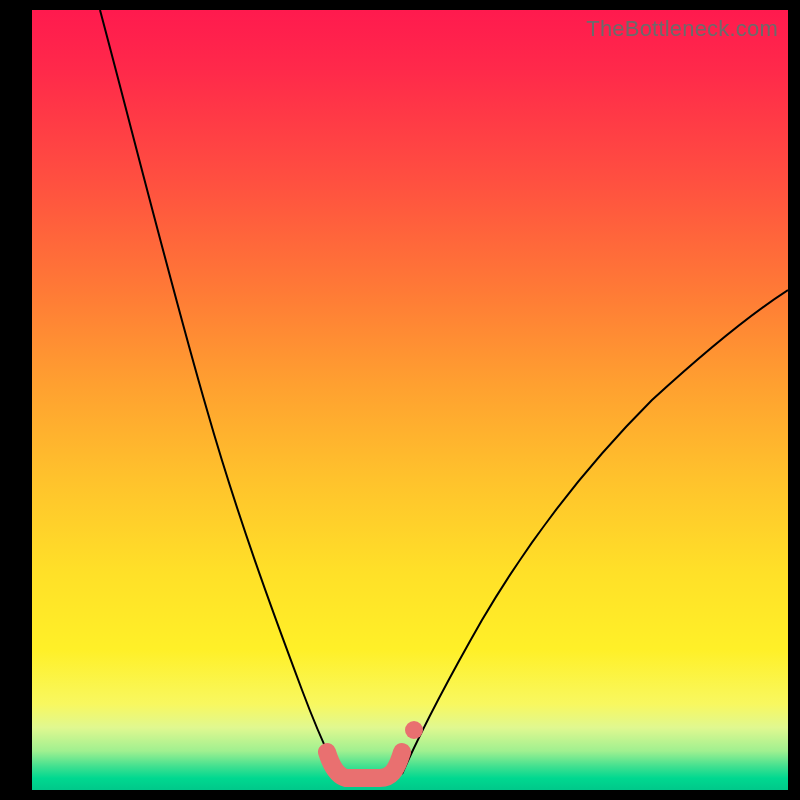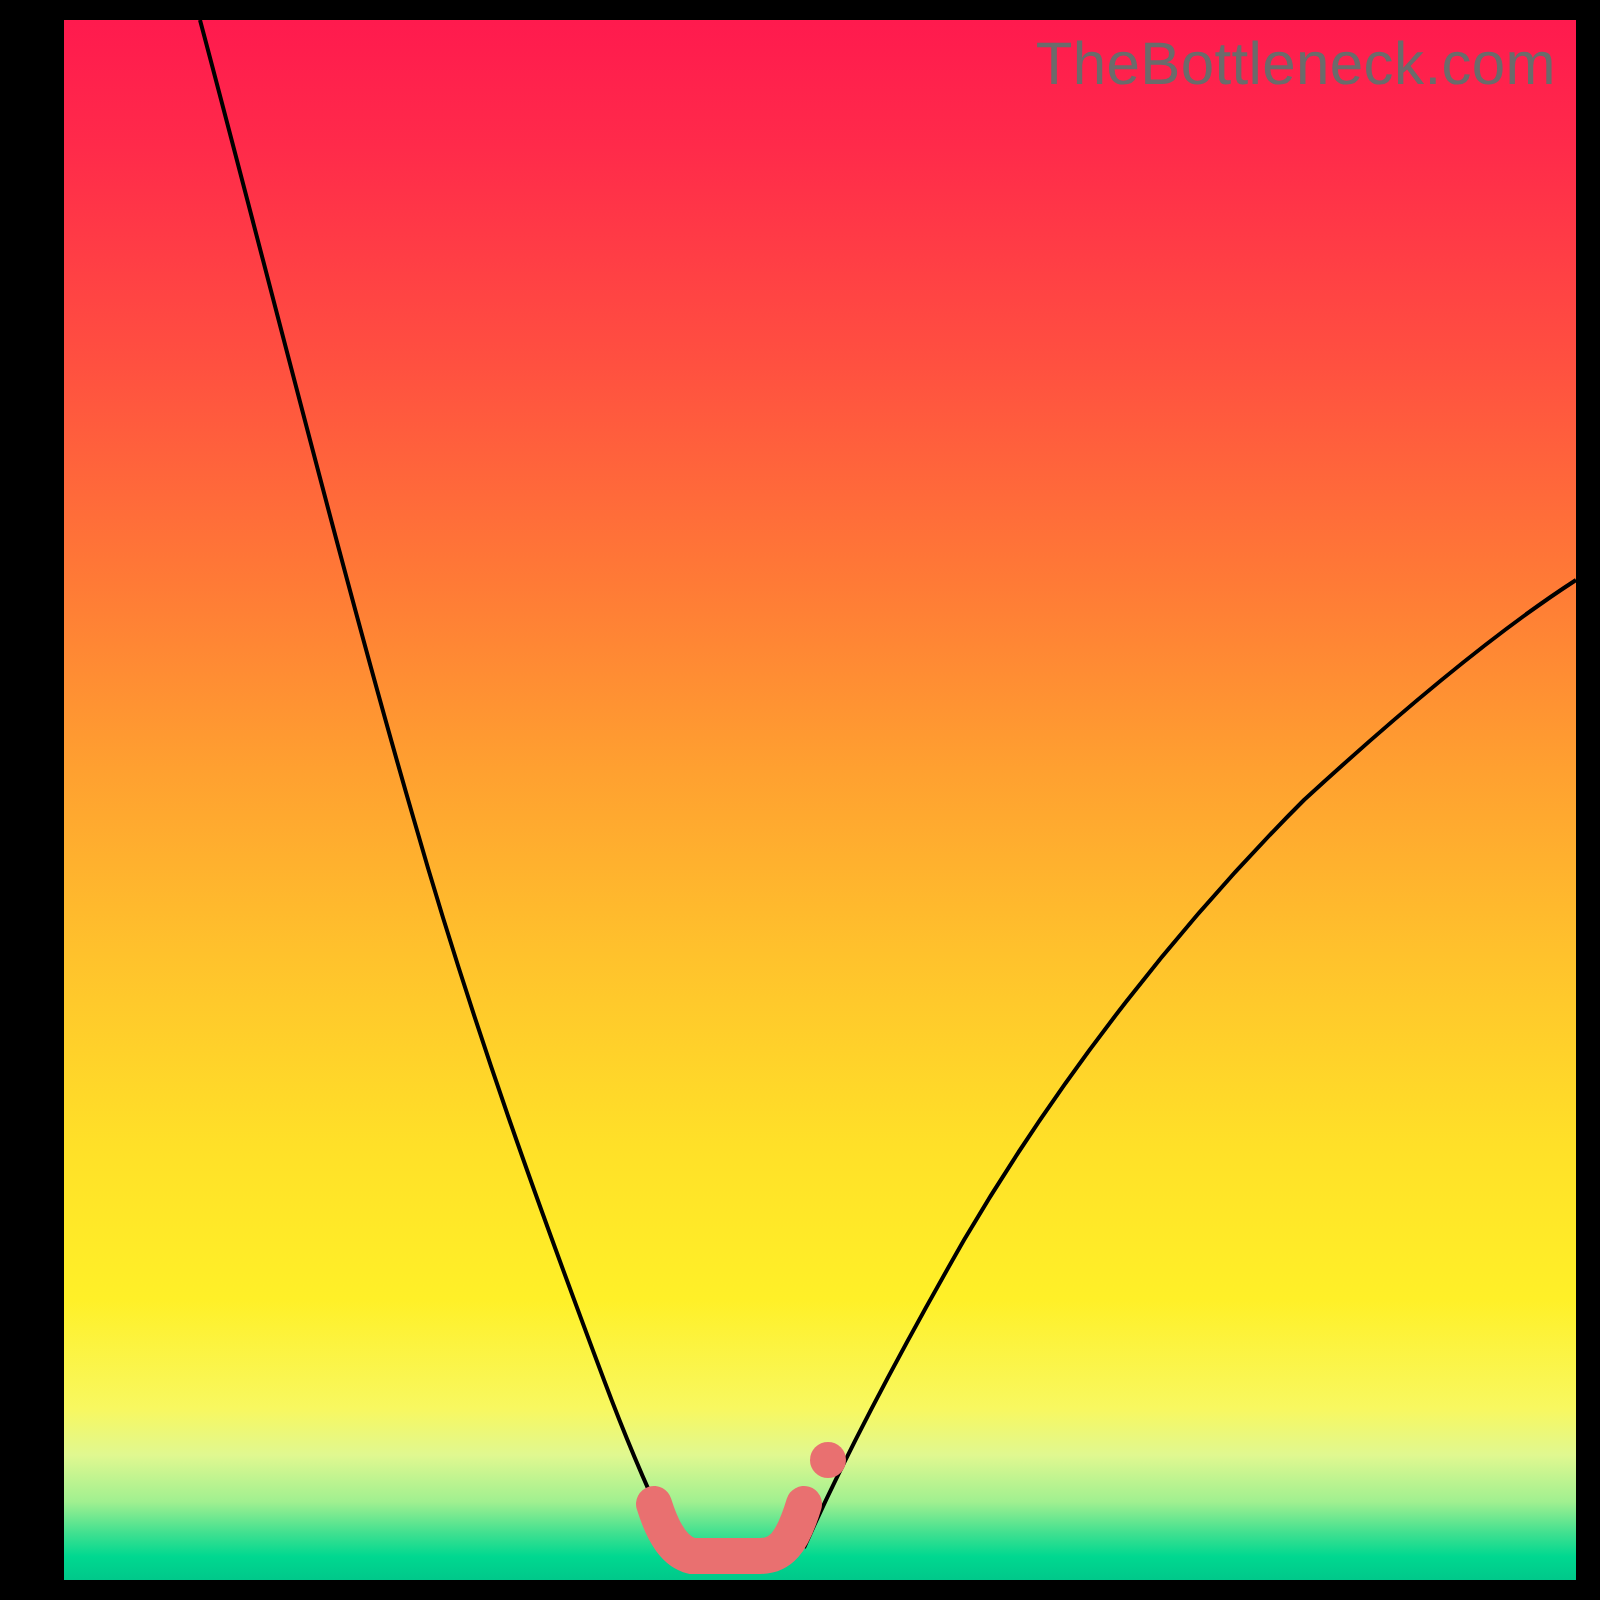--- a/index.html
+++ b/index.html
@@ -41,21 +41,21 @@
       #40e090 97%,
       #00d890 98.5%,
       #00c88a 100%
     );
   }
   .watermark {
     position: absolute;
     top: 6px;
     right: 10px;
     color: #6b6b6b;
-    font-size: 30px;
+    font-size: 22px;
     font-weight: 500;
     letter-spacing: 0.2px;
     user-select: none;
   }
   svg.curves {
     position: absolute;
     top: 0;
     left: 0;
     width: 756px;
     height: 780px;

